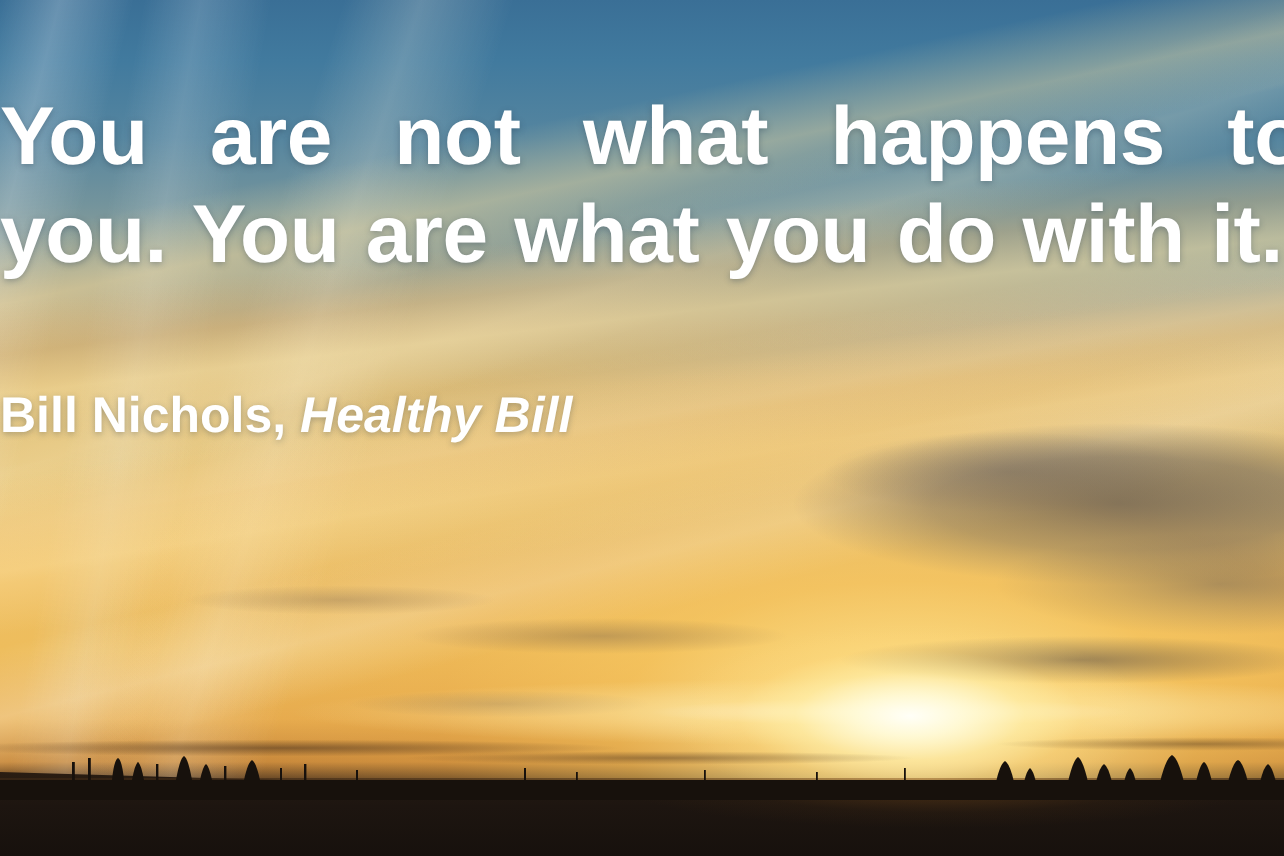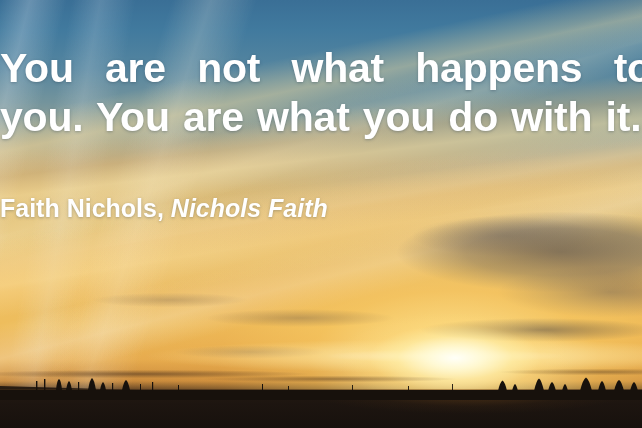--- a/index.html
+++ b/index.html
@@ -249,16 +249,16 @@
       </g>
     </svg>
   </div>
 
   <div class="quote-block">
     <div class="quote-line l1">You are not what happens to</div>
     <div class="quote-line l2">you. You are what you do with it.</div>
   </div>
 
   <div class="attribution">
-    <span>Faith Nichols,</span><span> </span><span class="work">Nichols Faith</span>
+    <span>Bill Nichols,</span><span> </span><span class="work">Healthy Bill</span>
   </div>
 
 </div>
 
 </body></html>

